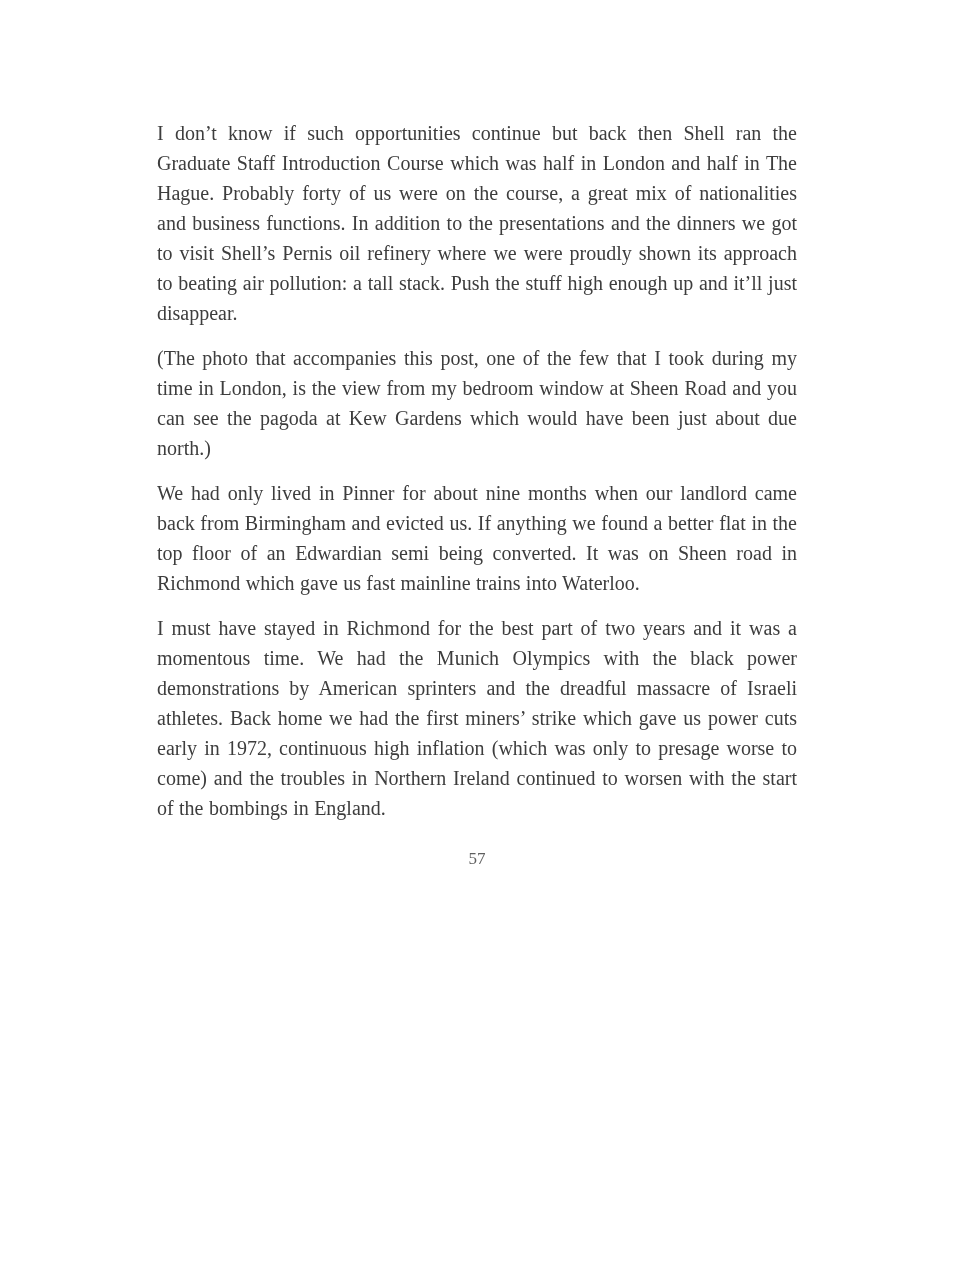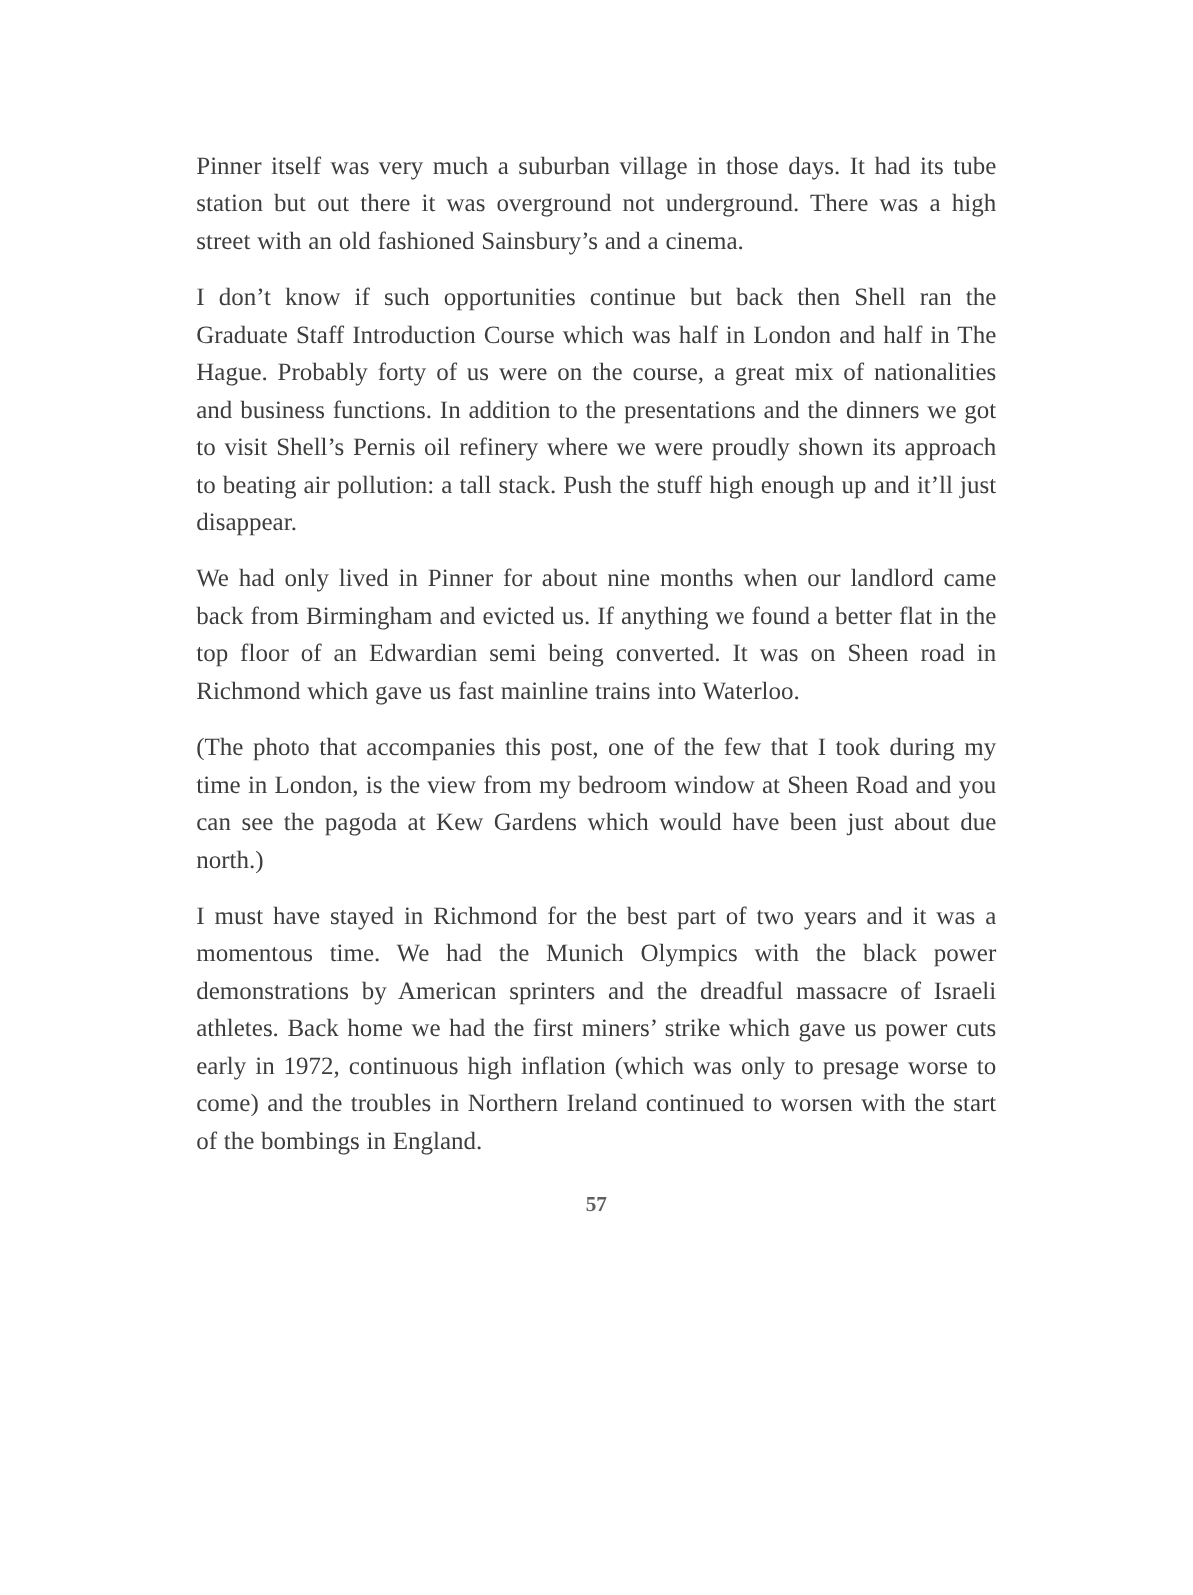--- a/index.html
+++ b/index.html
@@ -29,36 +29,34 @@
     font-size: 20px;
     line-height: 30px;
     color: var(--text-color);
     text-align: justify;
     margin: 0 0 15px 0;
     word-spacing: 0.02em;
   }
   .page-footer {
     text-align: center;
     margin-top: 26px;
-    font-weight: bold;
   }
   .page-footer .page-number {
     font-family: "Liberation Serif", "DejaVu Serif", serif;
     font-size: 17px;
     line-height: 20px;
     color: var(--footer-color);
   }
 </style>
 </head>
 <body>
 
 <main class="page">
   <div class="text-block">
-    <p>Pinner itself was very much a suburban village in those days. It had its tube station but out there it was overground not underground. There was a high street with an old fashioned Sainsbury’s and a cinema.</p>
     <p>I don’t know if such opportunities continue but back then Shell ran the Graduate Staff Introduction Course which was half in London and half in The Hague. Probably forty of us were on the course, a great mix of nationalities and business functions. In addition to the presentations and the dinners we got to visit Shell’s Pernis oil refinery where we were proudly shown its approach to beating air pollution: a tall stack. Push the stuff high enough up and it’ll just disappear.</p>
+    <p>(The photo that accompanies this post, one of the few that I took during my time in London, is the view from my bedroom window at Sheen Road and you can see the pagoda at Kew Gardens which would have been just about due north.)</p>
     <p>We had only lived in Pinner for about nine months when our landlord came back from Birmingham and evicted us. If anything we found a better flat in the top floor of an Edwardian semi being converted. It was on Sheen road in Richmond which gave us fast mainline trains into Waterloo.</p>
-    <p>(The photo that accompanies this post, one of the few that I took during my time in London, is the view from my bedroom window at Sheen Road and you can see the pagoda at Kew Gardens which would have been just about due north.)</p>
     <p>I must have stayed in Richmond for the best part of two years and it was a momentous time. We had the Munich Olympics with the black power demonstrations by American sprinters and the dreadful massacre of Israeli athletes. Back home we had the first miners’ strike which gave us power cuts early in 1972, continuous high inflation (which was only to presage worse to come) and the troubles in Northern Ireland continued to worsen with the start of the bombings in England.</p>
   </div>
   <footer class="page-footer">
     <span class="page-number">57</span>
   </footer>
 </main>
 
 </body></html>

